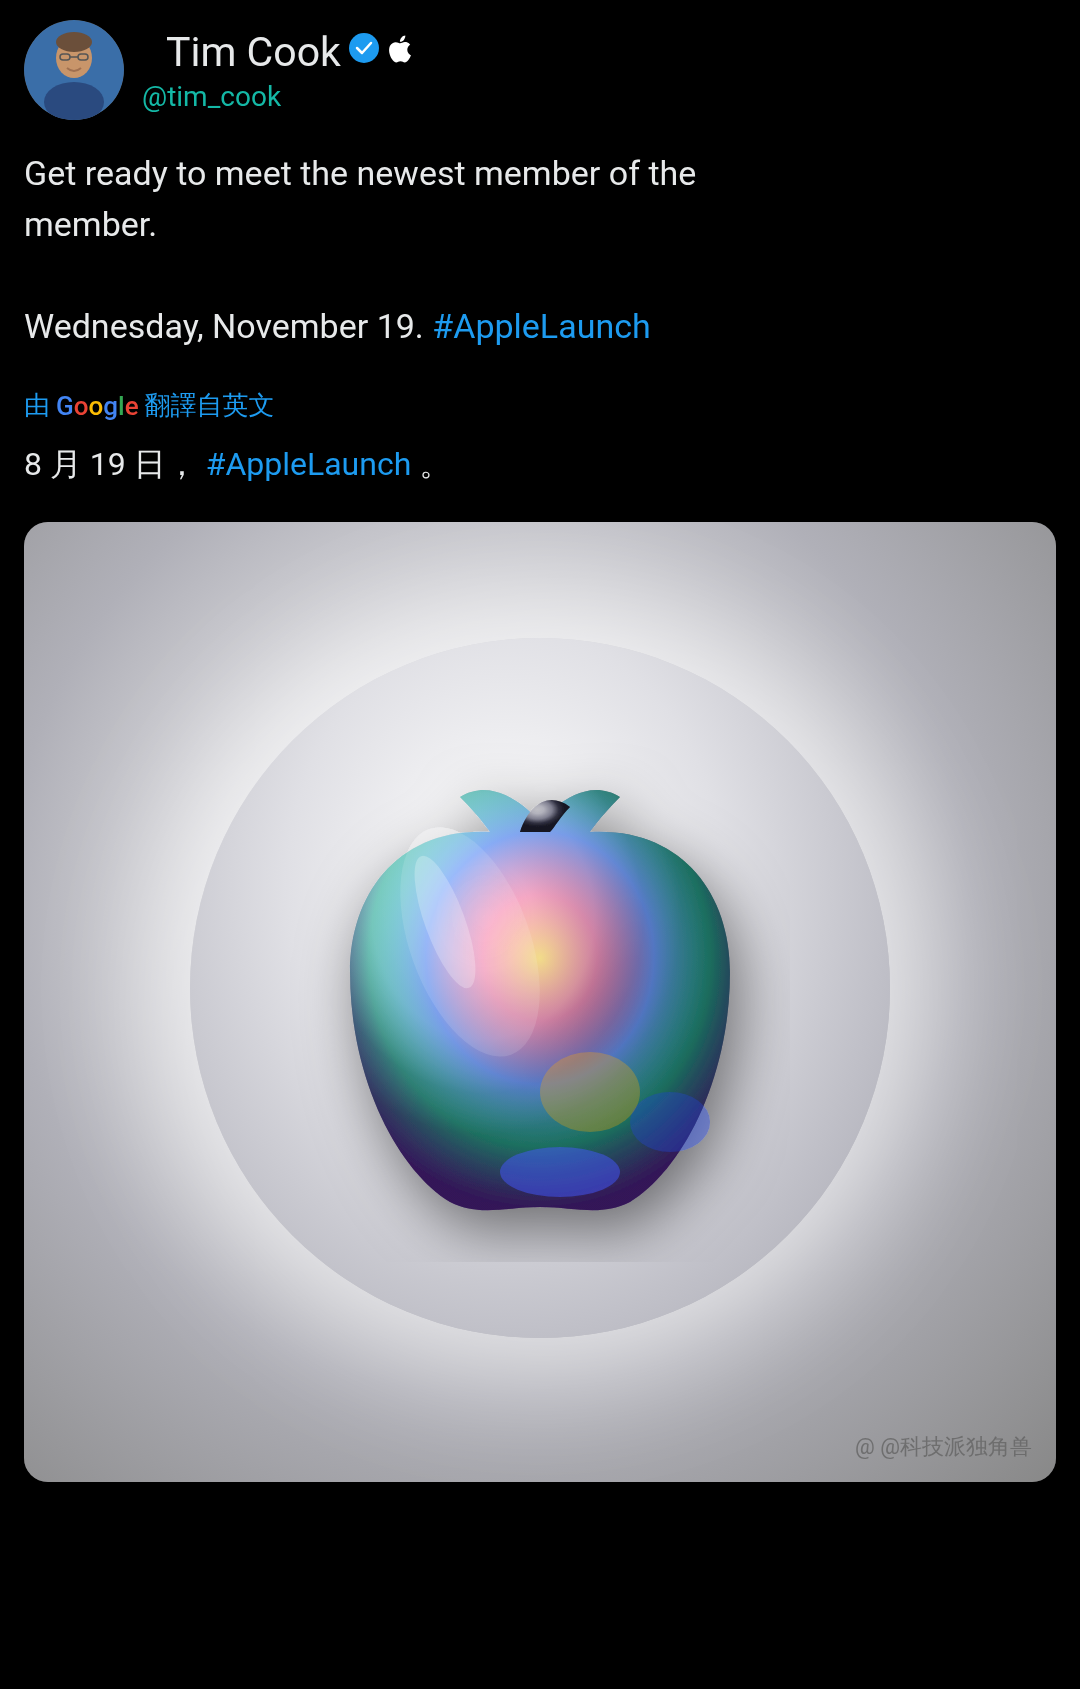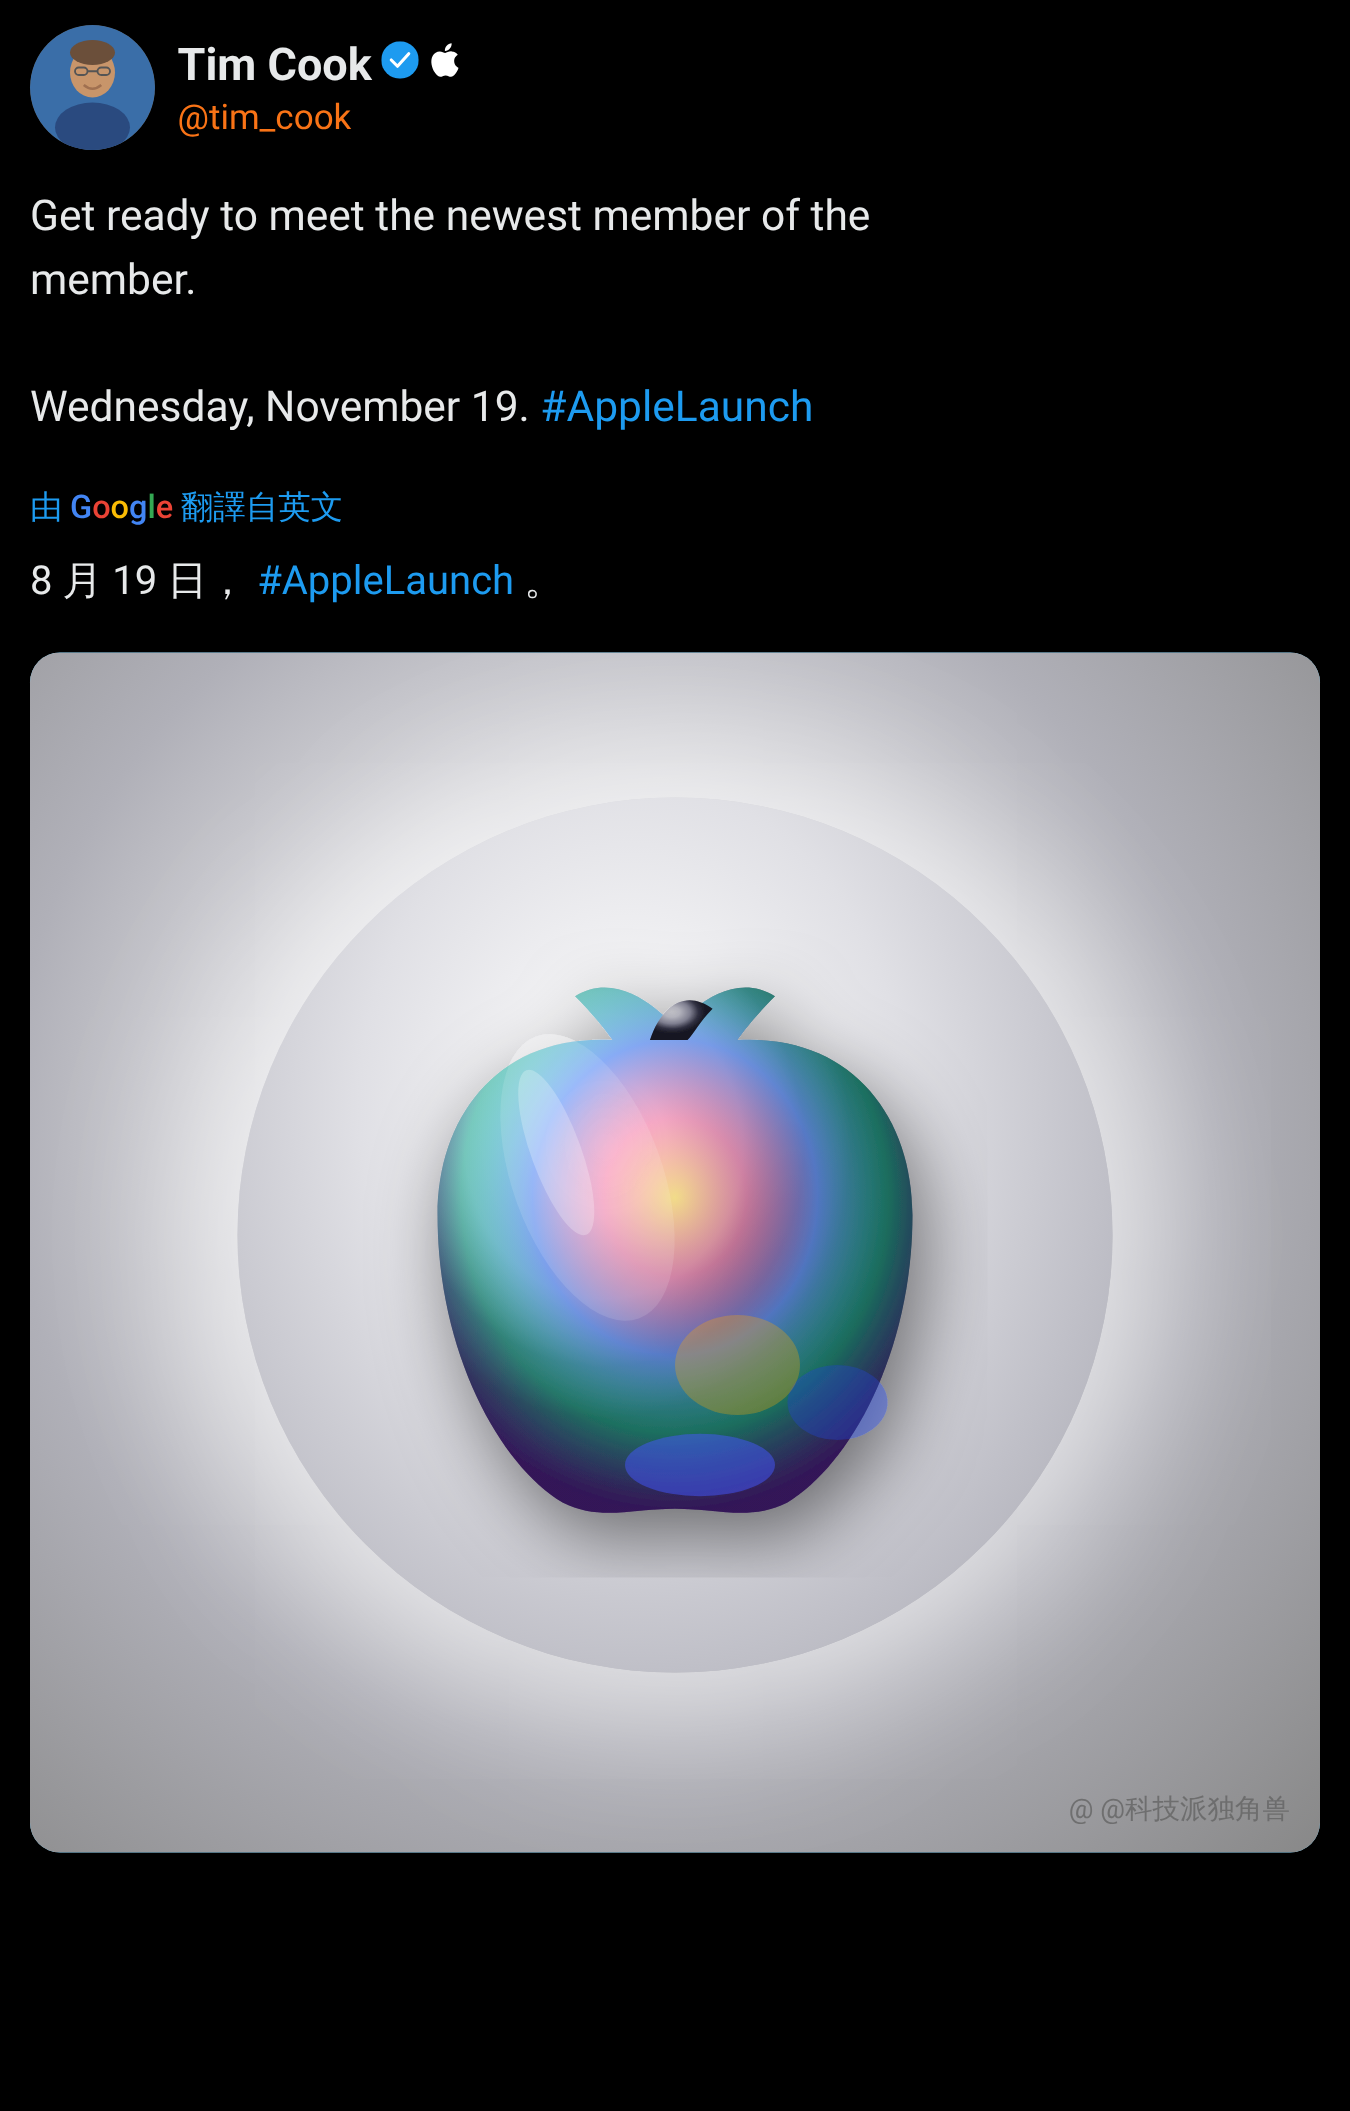--- a/index.html
+++ b/index.html
@@ -41,38 +41,39 @@
       gap: 4px;
     }
 
     .display-name-row {
       display: flex;
       align-items: center;
       gap: 8px;
     }
 
     .display-name {
-      font-size: 36px;
-      font-weight: 700;
-      color: #e7e9ea;
+      font-size: 41px;
+      font-weight: 400;
+      color: #e7e9ea;
+      margin-left: 24px;
     }
 
     .verified-icon {
       color: #1d9bf0;
       font-size: 28px;
     }
 
     .apple-icon {
       color: #e7e9ea;
       font-size: 26px;
     }
 
     .username {
       font-size: 28px;
-      color: #f97316;
+      color: #14b8a6;
     }
 
     .tweet-text {
       font-size: 34px;
       line-height: 1.5;
       color: #e7e9ea;
       margin-bottom: 36px;
     }
 
     .tweet-text .hashtag {
@@ -117,21 +118,21 @@
     .translated-text .hashtag {
       color: #1d9bf0;
     }
 
     .media-container {
       width: 100%;
       border-radius: 24px;
       overflow: hidden;
       margin-top: 10px;
       position: relative;
-      background: #7dd3fc;
+      background: #404040;
     }
 
     .apple-image {
       width: 100%;
       height: 960px;
       background: radial-gradient(ellipse at 45% 40%, #ffffff 0%, #d8d8dc 35%, #b0b0b8 60%, #888 100%);
       display: flex;
       align-items: center;
       justify-content: center;
       position: relative;

